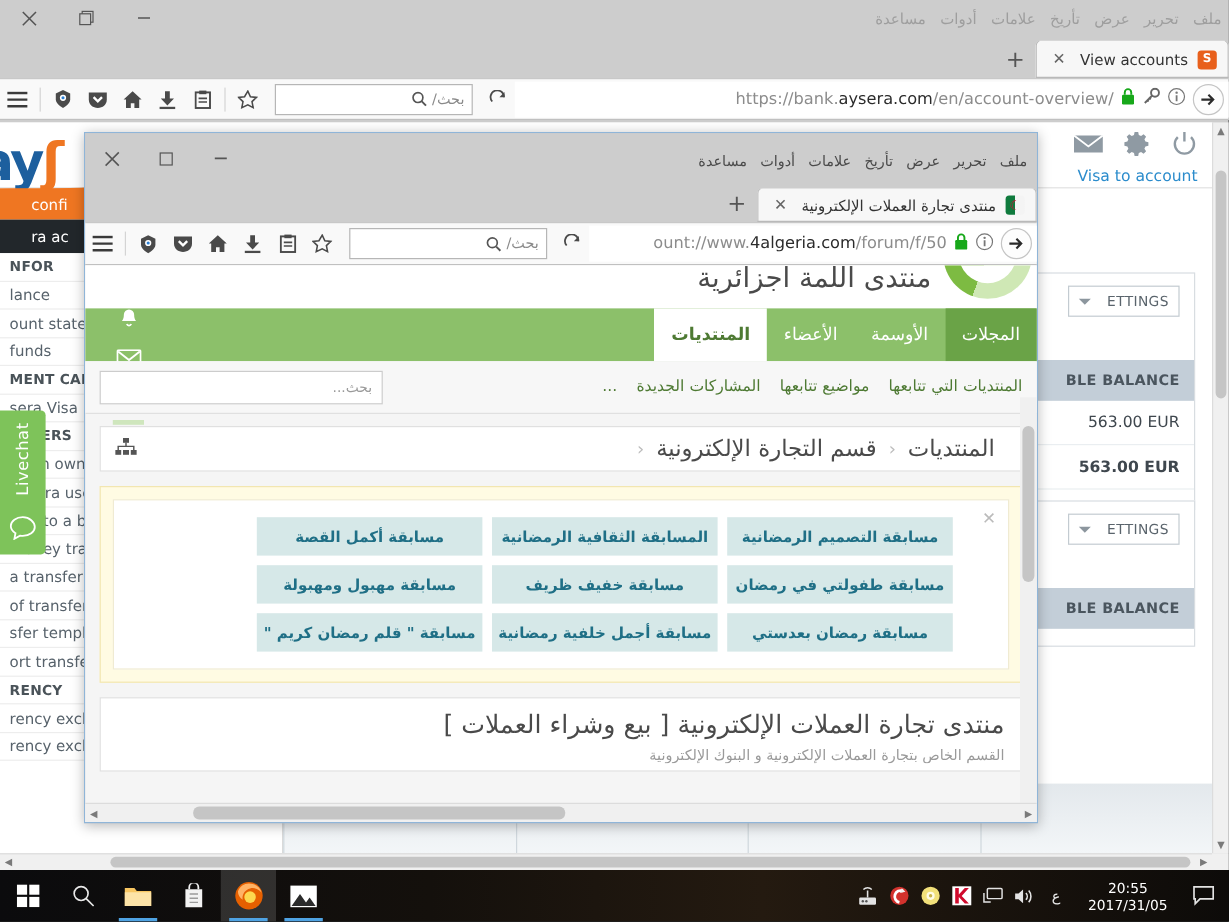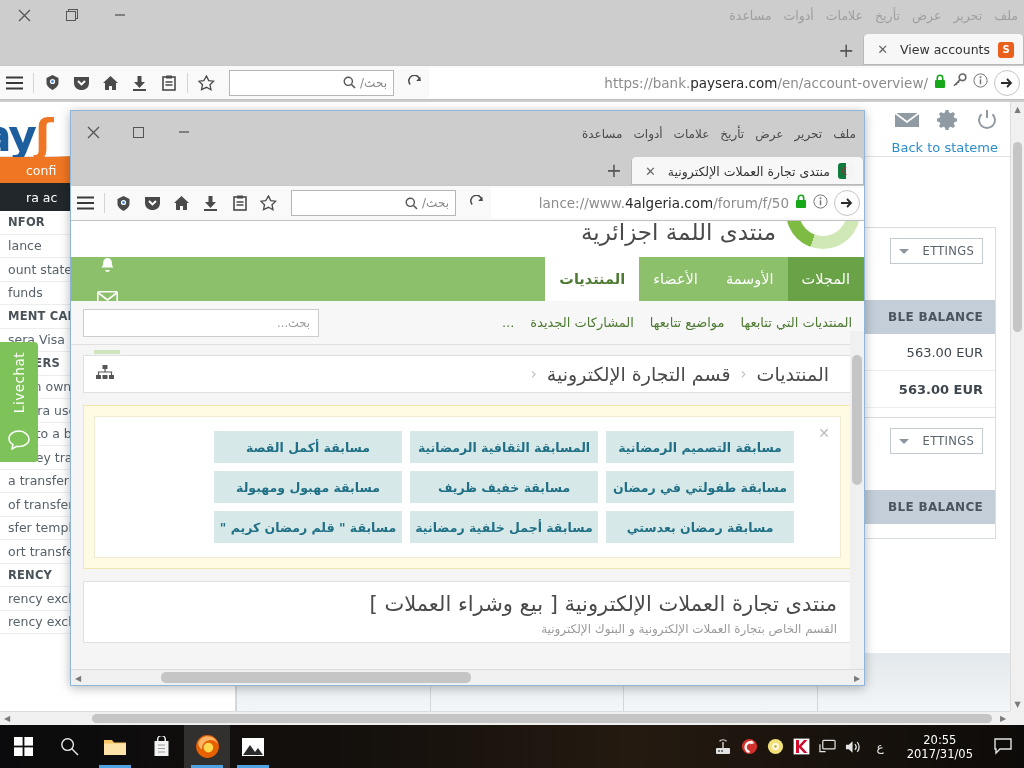--- a/index.html
+++ b/index.html
@@ -325,21 +325,21 @@
               <circle cx="10.5" cy="4.3" r="3.3" stroke="#666" stroke-width="1.6" fill="none"></circle>
               <path d="M8.2 6.6L2 12.8M3.6 10l1.6 1.6M5.4 8.2L7 9.8" stroke="#666" stroke-width="1.6"></path>
             </svg>
         </span>
         <span class="lock">
           <svg width="12" height="15" viewBox="0 0 12 15">
               <rect x="1" y="6" width="10" height="8" rx="1" fill="#17a81a"></rect>
               <path d="M3.3 6V4a2.7 2.7 0 015.4 0v2" stroke="#17a81a" stroke-width="1.6" fill="none"></path>
             </svg>
         </span>
-        <span class="url-text"><span>https://bank.</span><b>paysera.com</b><span>/en/account-overview/</span></span>
+        <span class="url-text"><span>https://bank.</span><b>aysera.com</b><span>/en/account-overview/</span></span>
       </div>
     </div>
 
     <div id="paysera">
       <div class="ps-top">
         <div class="ps-logo"><span>ay</span><span class="sw">ʃ</span></div>
         <div class="ps-logo-swoosh"></div>
         <div class="ps-topright">
           <div class="ps-topicons">
             <span class="ic">
@@ -353,21 +353,21 @@
                   <path d="M12 8.2A3.8 3.8 0 1012 15.8 3.8 3.8 0 0012 8.2zm9 5.3v-3l-2.5-.5-.8-1.9 1.4-2.1-2.1-2.1-2.1 1.4-1.9-.8L12.5 2h-3l-.5 2.5-1.9.8-2.1-1.4-2.1 2.1 1.4 2.1-.8 1.9L1 10.5v3l2.5.5.8 1.9-1.4 2.1 2.1 2.1 2.1-1.4 1.9.8.5 2.5h3l.5-2.5 1.9-.8 2.1 1.4 2.1-2.1-1.4-2.1.8-1.9z" fill="#8f9aa3"></path>
                 </svg>
             </span>
             <span class="ic">
               <svg width="22" height="22" viewBox="0 0 22 22">
                   <path d="M16.5 5.2a8 8 0 11-11 0" stroke="#8f9aa3" stroke-width="2" fill="none"></path>
                   <path d="M11 1v8" stroke="#8f9aa3" stroke-width="2"></path>
                 </svg>
             </span>
           </div>
-          <div class="ps-back">Back to stateme</div>
+          <div class="ps-back">Visa to account</div>
         </div>
       </div>
       <div class="ps-orangebar">confi</div>
       <div class="ps-blackbar">ra ac</div>
 
       <div class="ps-sidebar" id="ps-side">
           <div class="ps-side-item hdr">NFOR</div>
           <div class="ps-side-item">lance</div>
           <div class="ps-side-item">ount stateme</div>
           <div class="ps-side-item">funds</div>
@@ -555,21 +555,21 @@
               <path d="M7.5 6.3v5" stroke="#777" stroke-width="1.5"></path>
               <circle cx="7.5" cy="4.2" r="1" fill="#777"></circle>
             </svg>
         </span>
         <span class="lock">
           <svg width="12" height="15" viewBox="0 0 12 15">
               <rect x="1" y="6" width="10" height="8" rx="1" fill="#17a81a"></rect>
               <path d="M3.3 6V4a2.7 2.7 0 015.4 0v2" stroke="#17a81a" stroke-width="1.6" fill="none"></path>
             </svg>
         </span>
-        <span class="url-text"><span>lance://www.</span><b>4algeria.com</b><span>/forum/f/50</span></span>
+        <span class="url-text"><span>ount://www.</span><b>4algeria.com</b><span>/forum/f/50</span></span>
       </div>
     </div>
 
     <div id="forum">
       <div class="fo-banner">
 
         <div class="fo-banner-txt">منتدى اللمة اجزائرية</div>
         <div class="fo-crest"></div>
       </div>
 

